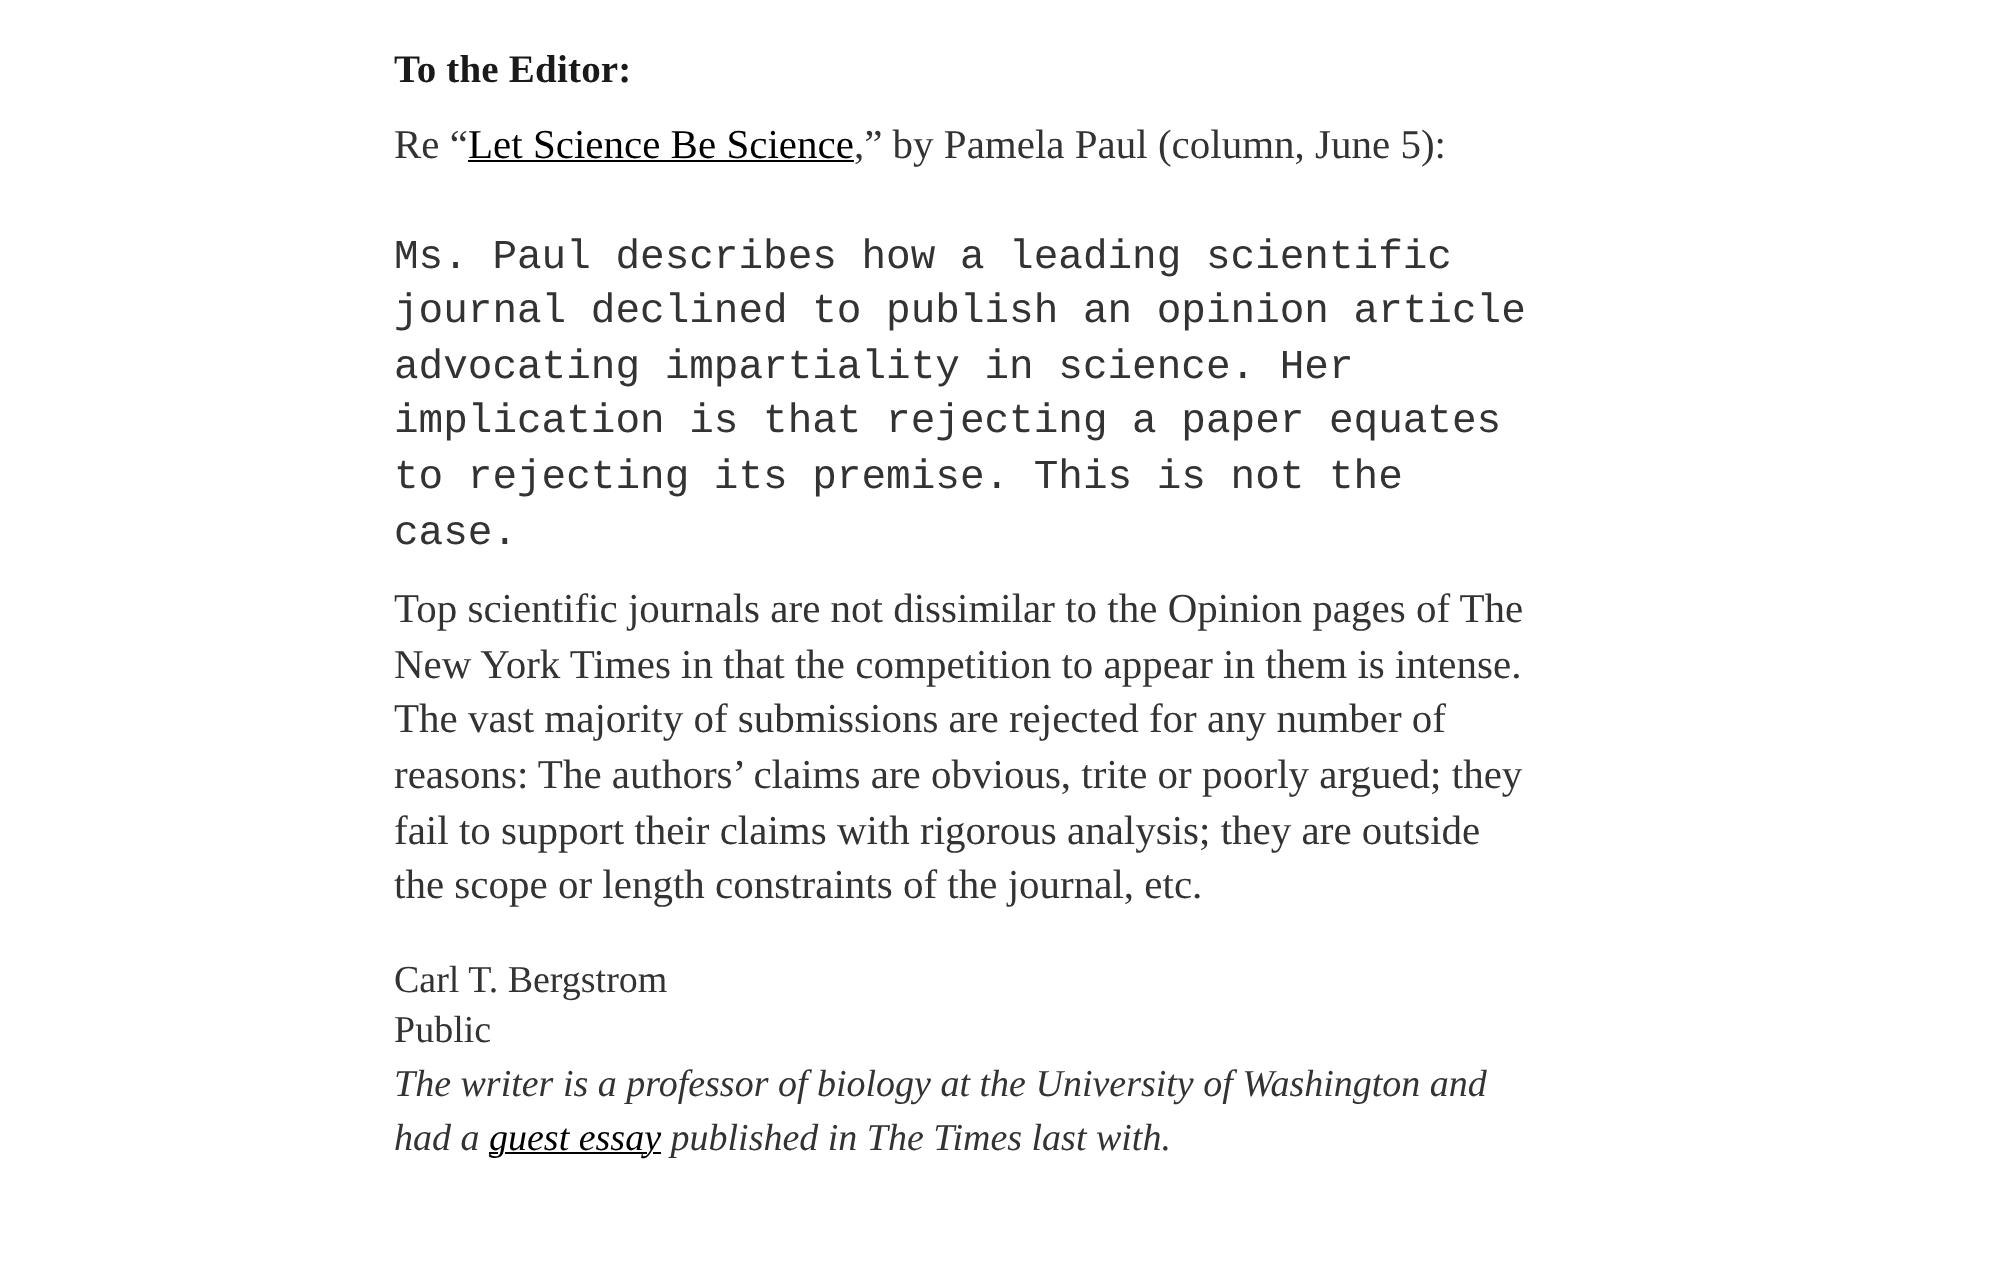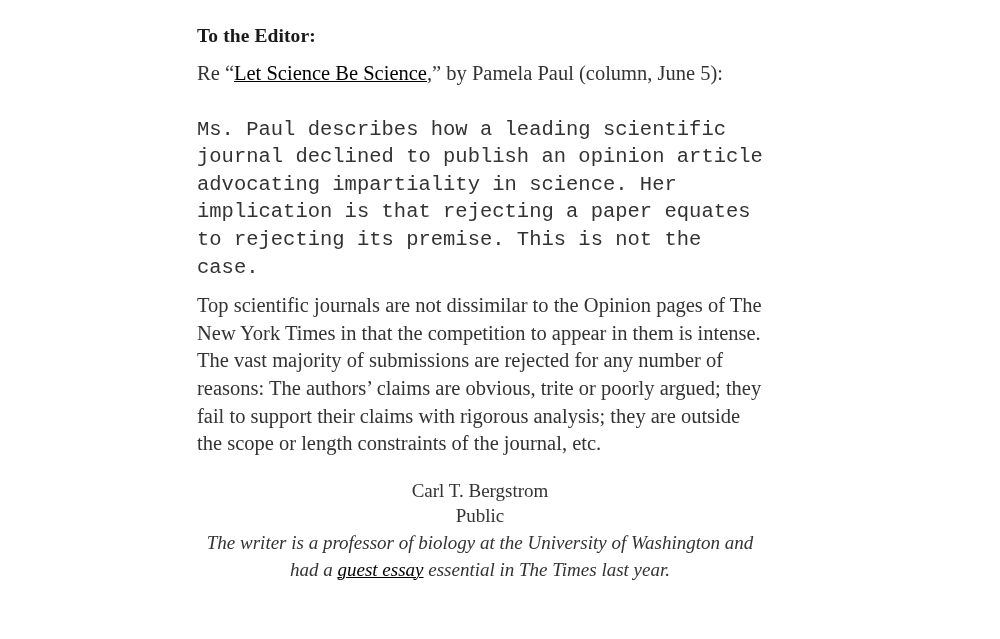--- a/index.html
+++ b/index.html
@@ -47,21 +47,20 @@
 
   a.inline-link {
     color: #000000;
     text-decoration: underline;
     text-underline-offset: 1px;
     text-decoration-thickness: 1px;
   }
 
   .signature {
     margin-top: 20px;
-    text-align: center;
   }
 
   .sig-line {
     font-size: 19px;
     line-height: 25.5px;
     margin: 0;
     color: #333333;
   }
 
   .sig-note {
@@ -87,16 +86,16 @@
   <p class="para"><span>Re “</span><a class="inline-link" href="#">Let Science Be Science</a><span>,” by Pamela Paul (column, June 5):</span></p>
 
   <p class="para first-body">Ms. Paul describes how a leading scientific journal declined to publish an opinion article advocating impartiality in science. Her implication is that rejecting a paper equates to rejecting its premise. This is not the case.</p>
 
   <p class="para">Top scientific journals are not dissimilar to the Opinion pages of The New York Times in that the competition to appear in them is intense. The vast majority of submissions are rejected for any number of reasons: The authors’ claims are obvious, trite or poorly argued; they fail to support their claims with rigorous analysis; they are outside the scope or length constraints of the journal, etc.</p>
 
 
   <div class="signature">
     <p class="sig-line">Carl T. Bergstrom</p>
     <p class="sig-line">Public</p>
-    <p class="sig-note"><span>The writer is a professor of biology at the University of Washington and had a </span><a class="inline-link" href="#">guest essay</a><span> essential in The Times last year.</span></p>
+    <p class="sig-note"><span>The writer is a professor of biology at the University of Washington and had a </span><a class="inline-link" href="#">guest essay</a><span> published in The Times last with.</span></p>
   </div>
 
 </article>
 
 </body></html>

